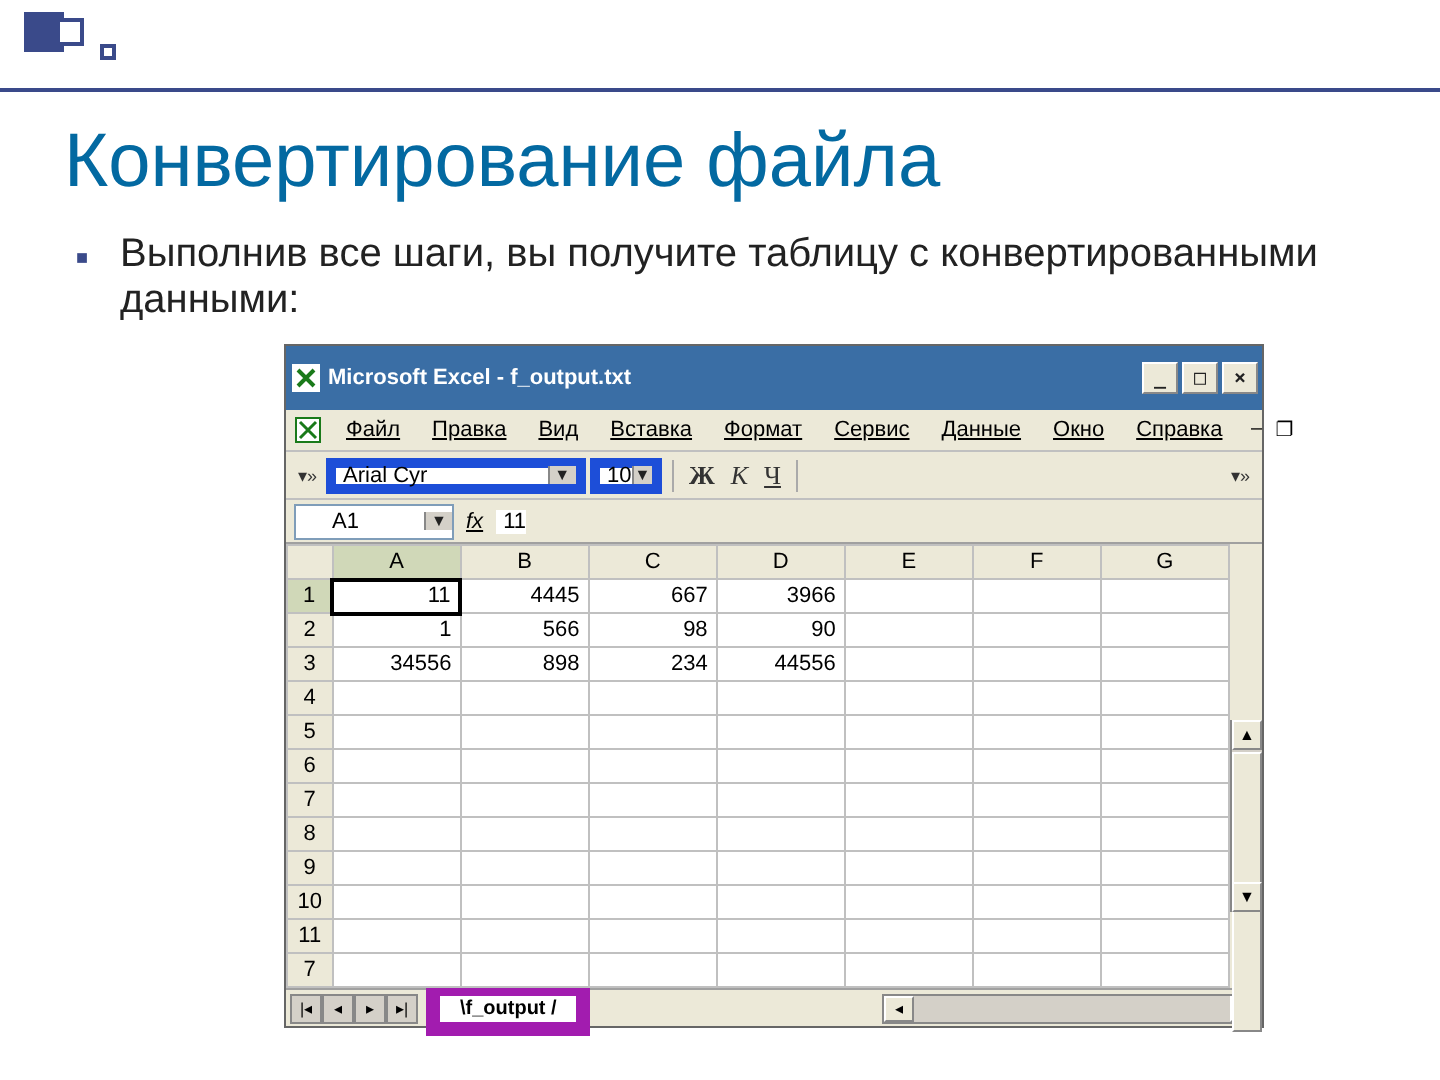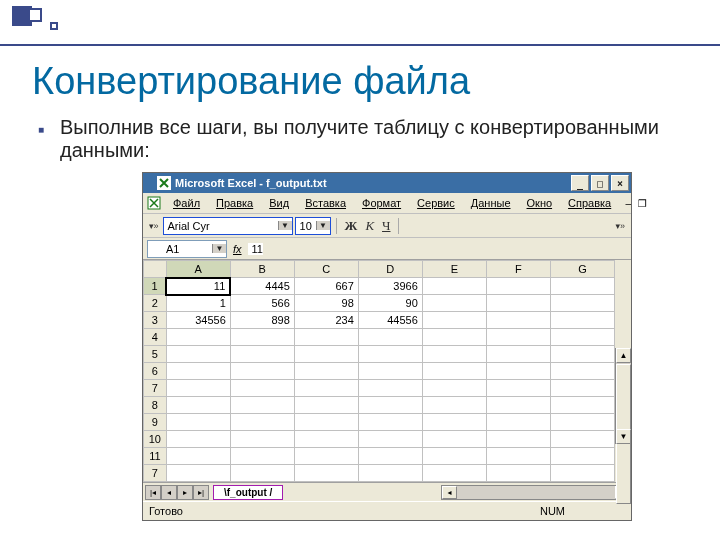--- a/index.html
+++ b/index.html
@@ -7,34 +7,34 @@
   .deco { position: absolute; top: 6px; left: 12px; }
   .deco .sq { display: inline-block; border: 2px solid #3a4a8a; }
   .deco .big { width: 20px; height: 20px; background: #3a4a8a; }
   .deco .med { width: 14px; height: 14px; background: #fff; margin-left: -4px; margin-bottom: 8px; vertical-align: bottom; }
   .deco .sm { width: 8px; height: 8px; background: #fff; position: absolute; left: 38px; top: 16px; }
   .rule { position: absolute; top: 44px; left: 0; width: 720px; height: 2px; background: #3a4a8a; }
   .slide-title { position: absolute; top: 60px; left: 32px; font-size: 38px; color: #0369a1; font-weight: 400; }
   .bullet { position: absolute; top: 116px; left: 60px; width: 600px; font-size: 20px; color: #222; }
   .bullet::before { content: "■"; font-size: 10px; color: #3a4a8a; position: absolute; left: -22px; top: 8px; }
   .excel { position: absolute; top: 172px; left: 142px; width: 490px; border: 1px solid #666; background: #ece9d8; font-family: Tahoma, sans-serif; font-size: 11px; }
-  .titlebar { display: flex; align-items: center; background: linear-gradient(#3a6ea5, #3a6ea5); height: 20px; color: #fff; font-weight: bold; padding-left: 14px; }
+  .titlebar { display: flex; align-items: center; background: linear-gradient(#3a6ea5, #3a6ea5); height: 32px; color: #fff; font-weight: bold; padding-left: 3px; }
   .titlebar .xicon { width: 14px; height: 14px; background: #fff; margin-right: 4px; display: flex; align-items: center; justify-content: center; }
   .titlebar .xicon svg { width: 12px; height: 12px; }
   .titlebar .tbtns { margin-left: auto; display: flex; }
   .wbtn { width: 18px; height: 16px; background: #ece9d8; border: 1px solid #fff; border-right-color:#888; border-bottom-color:#888; margin-right: 2px; display:flex; align-items:center; justify-content:center; font-size:10px; font-family: monospace; color:#222;}
   .menubar { display: flex; background: #ece9d8; border-bottom: 1px solid #c0c0c0; padding: 2px 4px; gap: 4px; font-size: 11px; align-items: center; }
   .menubar .appicon { width: 16px; height: 16px; display:flex; align-items:center; justify-content:center; margin-right:2px;}
   .menubar .m { padding: 2px 6px; cursor: default; }
   .menubar .m u { text-decoration: underline; }
   .menubar .wctrl { margin-left: auto; display:flex; gap:0;}
   .menubar .wctrl span{width:14px; font-size:10px; text-align:center;}
   .toolbar { display: flex; align-items: center; background: #ece9d8; border-bottom: 1px solid #c0c0c0; padding: 2px 4px; height: 24px; gap: 2px; }
   .chev{font-size:9px; padding:0 2px; color:#333;}
-  .tb-input { background: #fff; border: 1px solid #1d4ed8; height: 18px; display:flex; align-items:center;}
+  .tb-input { background: #fff; border: 5px solid #1d4ed8; height: 18px; display:flex; align-items:center;}
   .fontname { width: 130px; padding-left: 4px; }
   .fontsize { width: 36px; padding-left: 4px; }
   .dd{width:14px; background:#d4d0c8; border-left:1px solid #888; text-align:center; font-size:8px; color:#222;}
   .sep { width: 1px; height: 16px; background: #aaa; margin: 0 3px; }
   .fmt { font-family: 'Times New Roman', serif; font-size: 13px; padding: 0 3px; color:#333; cursor:default;}
   .b{font-weight:bold;} .i{font-style:italic;} .u{text-decoration:underline;}
   .formulabar { display: flex; align-items:center; background:#ece9d8; border-bottom:1px solid #a0a0a0; padding:2px 4px; height:22px;}
   .namebox { width: 80px; background:#fff; border:1px solid #7f9db9; height:18px; display:flex; align-items:center; padding-left: 18px; font-size:11px;}
   .fx { font-style: italic; font-size: 11px; margin: 0 6px; text-decoration: underline; }
   .fval { background:#fff; font-size:11px; padding-left:4px;}
@@ -43,21 +43,21 @@
   .grid th, .grid td { border: 1px solid #c0c0c0; height: 17px; }
   .grid th { background: #ece9d8; font-weight: normal; text-align:center; }
   .corner{width:22px; background:#ece9d8;}
   .rowh { width: 22px; background: #ece9d8; text-align: center; font-size:11px;}
   .colh { width: 62px; }
   .grid td { text-align: right; padding-right: 4px; }
   .active-c { background:#d0d8b8 !important; border:1px solid #888;}
   .tabbar { display:flex; align-items:center; background:#ece9d8; border-top:1px solid #a0a0a0; height:19px; font-size:10px;}
   .nav{display:flex; padding:0 2px;}
   .nav span{width:16px; height:15px; border:1px solid #888; background:#d4d0c8; display:flex; align-items:center; justify-content:center; font-size:8px;}
-  .tab{background:#fff; padding:1px 10px; border:1px solid #a21caf; margin-left:2px; font-weight:bold;}
+  .tab{background:#fff; padding:1px 10px; border:7px solid #a21caf; margin-left:2px; font-weight:bold;}
   .hscroll{margin-left:auto; display:flex; align-items:center; width:190px; height:15px; background:#d4d0c8; border:1px solid #888;}
   .hscroll .arr{width:15px; height:13px; background:#ece9d8; border:1px solid #fff; border-right-color:#888; border-bottom-color:#888; display:flex; align-items:center; justify-content:center; font-size:8px;}
   .hscroll .track{flex:1;}
   .status { display:flex; background:#ece9d8; border-top:1px solid #fff; height:19px; font-size:11px; align-items:center; padding:0 6px;}
   .status .num{margin-left:auto; margin-right:60px;}
   .vscroll{position:absolute; right:0; top:88px; width:16px; bottom:38px; background:#d4d0c8; border-left:1px solid #888;}
   .vscroll .arr{height:15px; background:#ece9d8; border:1px solid #fff; border-bottom-color:#888; border-right-color:#888; display:flex; align-items:center; justify-content:center; font-size:8px;}
   .vscroll .thumb{height:140px; background:#ece9d8; border:1px solid #fff; border-bottom-color:#888; border-right-color:#888; margin-top:1px;}
   .gridwrap{position:relative;}
 </style>
@@ -287,17 +287,13 @@
       <span>▸|</span>
     </div>
     <span class="tab">\<span>f_output</span> /</span>
     <div class="hscroll">
       <span class="arr">◂</span>
       <span class="track"></span>
       <span class="arr">▸</span>
     </div>
   </div>
 
-  <div class="status">
-    <span>Готово</span>
-    <span class="num">NUM</span>
-  </div>
 </div>
 
 </body></html>

